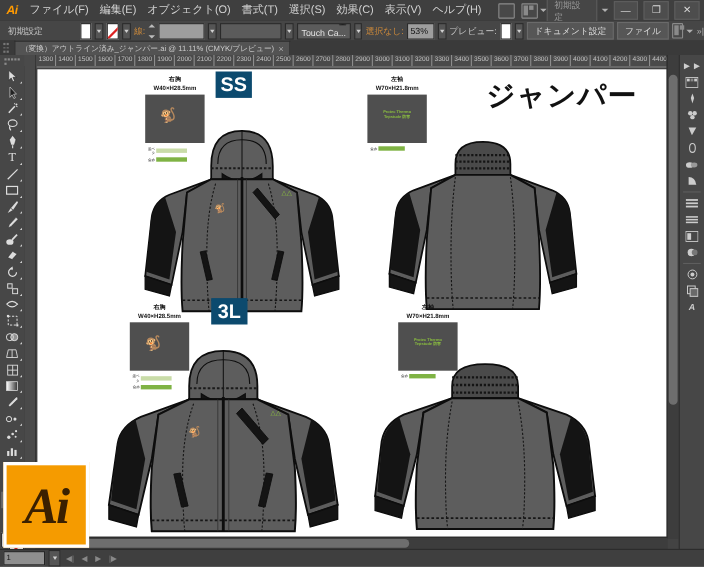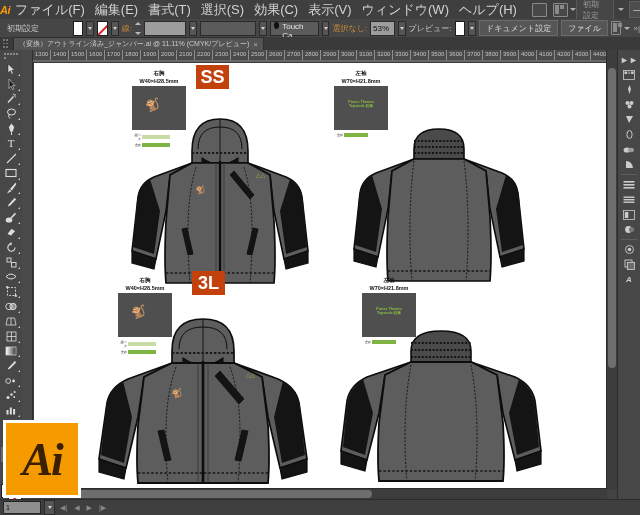--- a/index.html
+++ b/index.html
@@ -8,21 +8,21 @@
        font-size:9px;color:#cfcfcf;-webkit-font-smoothing:none;}
   .app{position:relative;width:640px;height:515px;background:#434343;}
 
   
   .menubar{position:absolute;left:0;top:0;width:640px;height:19px;
            background:#3f3f3f;border-bottom:1px solid #2c2c2c;
            display:flex;align-items:center;}
   .ai-logo{width:22px;height:19px;display:flex;align-items:center;
            justify-content:center;color:#ff9a00;font-weight:bold;
            font-size:11px;font-style:italic;letter-spacing:-0.5px;}
-  .menu-item{padding:0 5px;height:19px;line-height:19px;font-size:13px;
+  .menu-item{padding:0 5px;height:19px;line-height:19px;font-size:10px;
              color:#d2d2d2;white-space:nowrap;}
   .mb-icons{display:flex;align-items:center;margin-left:10px;gap:6px;}
   .mb-ico{width:13px;height:12px;border:1px solid #8a8a8a;border-radius:1px;
           position:relative;background:#484848;}
   .mb-ico.arrange::after{content:"";position:absolute;left:1px;top:1px;
           width:4px;height:9px;background:#8a8a8a;}
   .mb-ico.arrange::before{content:"";position:absolute;left:6px;top:1px;
           width:4px;height:4px;background:#8a8a8a;}
   .caret{width:0;height:0;border-left:3px solid transparent;
          border-right:3px solid transparent;border-top:3px solid #b0b0b0;}
@@ -55,22 +55,22 @@
   .stepper i.up{border-bottom:3px solid #bbb;}
   .stepper i.dn{border-top:3px solid #bbb;}
   .field{height:13px;background:#9d9d9d;border:1px solid #2a2a2a;
          display:flex;align-items:center;padding:0 2px;font-size:8px;
          color:#111;}
   .field.dark{background:#5b5b5b;color:#d0d0d0;}
   .field.w55{width:55px;}
   .field.w75{width:75px;}
   .field.w28{width:28px;}
   .brushfield{width:62px;height:13px;background:#5b5b5b;border:1px solid #2a2a2a;
-         display:flex;align-items:flex-start;gap:3px;padding:0 3px;font-size:8px;
-         color:#e2e2e2;}
+         display:flex;align-items:flex-end;gap:3px;padding:0 3px;font-size:8px;
+         color:#e2e2e2;flex-direction:column;}
   .dot{width:7px;height:7px;border-radius:50%;background:#111;}
   .btn{height:14px;background:#565656;border:1px solid #6a6a6a;
        padding:0 6px;display:flex;align-items:center;font-size:8px;
        color:#ddd;white-space:nowrap;}
 
   
   .tabbar{position:absolute;left:0;top:37px;width:640px;height:13px;
           background:#3a3a3a;display:flex;align-items:center;}
   .grip{width:10px;height:13px;display:flex;flex-direction:column;
         justify-content:center;gap:2px;padding-left:3px;}
@@ -119,21 +119,21 @@
   .fs-stroke::after{content:"";position:absolute;left:2px;top:4px;
            width:12px;height:1.5px;background:#d22;transform:rotate(-45deg);}
 
   
   .canvas{position:absolute;left:32px;top:60px;width:586px;height:430px;
           background:#686868;overflow:hidden;}
   .artboard{position:absolute;left:2px;top:3px;width:576px;height:425px;
             background:#ffffff;box-shadow:0 0 0 1px #3a3a3a;}
 
   
-  .size-badge{position:absolute;background:#c2410c;color:#fff;
+  .size-badge{position:absolute;background:#0c4a6e;color:#fff;
               font-weight:bold;text-align:center;
               font-family:"Liberation Sans",sans-serif;}
   .spec{position:absolute;text-align:center;color:#111;
         font-size:5.5px;font-weight:bold;line-height:1.5;}
   .logo-swatch{position:absolute;background:#4f4f4f;}
   .legend{position:absolute;display:flex;flex-direction:column;gap:1.5px;}
   .legend-row{display:flex;align-items:center;gap:1px;}
   .legend-key{font-size:3.2px;color:#222;width:9px;text-align:right;
               line-height:4px;}
   .legend-bar{height:4px;}
@@ -182,25 +182,25 @@
 </style>
 </head>
 <body>
 
 <div class="app">
 
   <div class="menubar">
     <div class="ai-logo">Ai</div>
     <div class="menu-item">ファイル(F)</div>
     <div class="menu-item">編集(E)</div>
+    <div class="menu-item">オブジェクト(O)</div>
     <div class="menu-item">書式(T)</div>
     <div class="menu-item">選択(S)</div>
     <div class="menu-item">効果(C)</div>
     <div class="menu-item">表示(V)</div>
-    <div class="menu-item">ウィンドウ(W)</div>
     <div class="menu-item">ヘルプ(H)</div>
     <div class="mb-icons">
       <div class="mb-ico"></div>
       <div style="display:flex;align-items:center;gap:2px;">
         <div class="mb-ico arrange"></div>
         <div class="caret"></div>
       </div>
     </div>
     <div class="ws-box">
       <div class="ws-label">初期設定</div>
@@ -484,20 +484,21 @@
     <div class="tick" style="left:496px;">4000</div>
     <div class="tick" style="left:514px;">4100</div>
     <div class="tick" style="left:532px;">4200</div>
     <div class="tick" style="left:550px;">4300</div>
     <div class="tick" style="left:568px;">4400</div>
   </div>
 
   <div class="canvas">
     <div class="artboard">
 
+      <div class="title-jp" style="left:408px;top:6px;font-size:26px;">ジャンパー</div>
 
       <div class="size-badge" style="left:162px;top:2px;width:33px;height:24px;
            font-size:18px;line-height:24px;">SS</div>
 
       <div class="spec" style="left:88px;top:6px;width:74px;">右胸</div>
       <div class="spec" style="left:88px;top:14px;width:74px;">W40×H28.5mm</div>
       <div class="logo-swatch" style="left:98px;top:23px;width:54px;height:44px;">
         <div class="logo-mark" style="left:14px;top:12px;font-size:12px;color:#8bbf3f;
              transform:rotate(-10deg);">🐒</div>
       </div>

